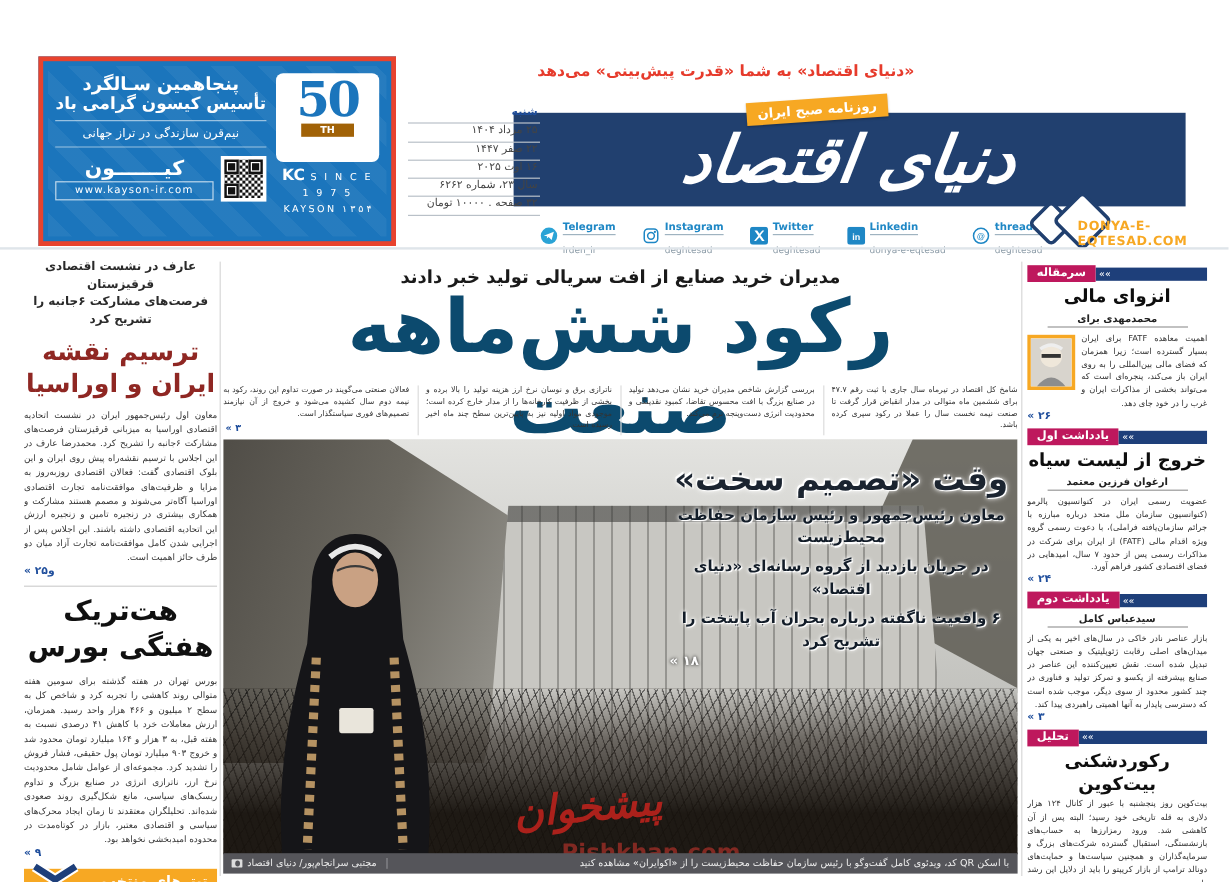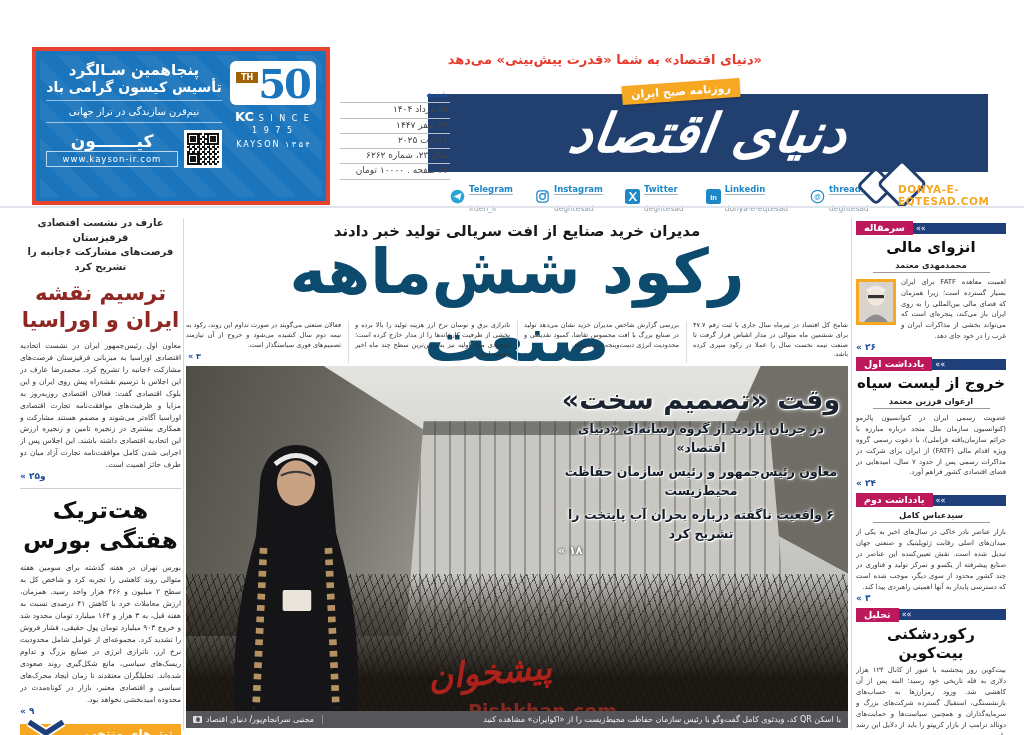--- a/index.html
+++ b/index.html
@@ -35,21 +35,21 @@
   .k-right{flex:1;position:relative;color:#fff;text-align:center;}
   .k-l1{font-size:15px;font-weight:bold;letter-spacing:1px;}
   .k-l2{font-size:14px;font-weight:bold;border-bottom:1px solid rgba(255,255,255,.55);padding-bottom:5px;}
   .k-l3{font-size:10px;padding:5px 0;border-bottom:1px solid rgba(255,255,255,.55);}
   .k-bot{display:flex;align-items:center;gap:6px;padding-top:7px;}
   .k-brand{font-size:17px;font-weight:bold;letter-spacing:4px;flex:1;text-align:center;color:#fff;}
   .k-url{border:1px solid rgba(255,255,255,.7);font-size:8.5px;padding:2px 5px;direction:ltr;letter-spacing:1px;}
   .k-left{width:86px;position:relative;text-align:center;}
   .k50box{background:#fff;border-radius:6px;padding:4px 2px 2px;}
   .k50{font-size:40px;font-weight:bold;color:#1b75bc;line-height:.95;letter-spacing:-2px;font-family:"DejaVu Serif",serif;}
-  .kth{display:inline-block;background:#a16207;color:#fff;font-size:8px;font-weight:bold;padding:1px 5px;vertical-align:18px;}
+  .kth{display:inline-block;background:#a16207;color:#fff;font-size:8px;font-weight:bold;padding:1px 16px;vertical-align:18px;}
   .kc-row{color:#fff;font-size:8px;letter-spacing:2px;margin-top:4px;line-height:1.3;}
   .kc-mark{color:#fff;font-weight:bold;font-size:13px;letter-spacing:0;}
   
   .qr{background:#fff;position:relative;}
   .qr .mod{position:absolute;inset:4px;background:repeating-conic-gradient(#121212 0% 25%,#fff 0% 50%);background-size:7px 7px;}
   .qr .f{position:absolute;border:3px solid #121212;background:#fff;}
   .qr .f::after{content:"";position:absolute;inset:2px;background:#121212;}
   .qr-sm{width:38px;height:38px;flex:0 0 auto;}
   .qr-sm .mod{inset:3px;background-size:5px 5px;}
   .qr-sm .f{width:8px;height:8px;border-width:2px;}
@@ -247,22 +247,22 @@
     <path d="M39 20 Q50 11 61 20" stroke="#e8e8e8" stroke-width="2.5" fill="none"></path>
     <ellipse cx="50" cy="30" rx="10" ry="12" fill="#c9a183"></ellipse>
     <path d="M42 26 Q50 22 58 26" stroke="#3a3a3a" stroke-width="1" fill="none"></path>
     <path d="M33 64 L29 148" stroke="#b59262" stroke-width="4" stroke-dasharray="3 3"></path>
     <path d="M67 64 L71 148" stroke="#b59262" stroke-width="4" stroke-dasharray="3 3"></path>
     <rect x="43" y="86" width="15" height="11" rx="1" fill="#e9e5db"></rect>
   </svg>
 
   <div class="abs overlay">
     <div class="ov-title">وقت «تصمیم سخت»</div>
+    <div class="ov-sub">معاون رئیس‌جمهور و رئیس سازمان حفاظت محیط‌زیست</div>
     <div class="ov-sub">در جریان بازدید از گروه رسانه‌ای «دنیای اقتصاد»</div>
-    <div class="ov-sub">معاون رئیس‌جمهور و رئیس سازمان حفاظت محیط‌زیست</div>
     <div class="ov-sub">۶ واقعیت ناگفته درباره بحران آب پایتخت را تشریح کرد</div>
     <div class="ov-ref">« ۱۸</div>
   </div>
 
   <div class="abs wm-fa">پیشخوان</div>
   <div class="abs wm-en">Pishkhan.com</div>
 
   <div class="abs caption">
     <span>با اسکن QR کد، ویدئوی کامل گفت‌وگو با رئیس سازمان حفاظت محیط‌زیست را از «اکوایران» مشاهده کنید</span>
     <span class="cap-credit">
@@ -294,21 +294,21 @@
 
   </div>
 
   <div class="abs sb">
 
     <div class="chip">
         <span class="bar">««</span>
         <span class="lab">سرمقاله</span>
       </div>
     <div class="sbt">انزوای مالی</div>
-    <div class="auth">محمدمهدی معتمد</div>
+    <div class="auth">محمدمهدی برای</div>
     <div class="sbody">
       <svg class="portrait" viewBox="0 0 34 40">
         <rect width="34" height="40" fill="#d8d4cd"></rect>
           <circle cx="17" cy="15" r="9" fill="#efe7da"></circle>
         <path d="M8 9 Q17 2 26 9" stroke="#eee" stroke-width="3" fill="none"></path>
         <rect x="9" y="13" width="16" height="3.2" fill="#333"></rect>
         <path d="M5 40 Q17 25 29 40 Z" fill="#8d8d8d"></path>
       </svg>
       <span>اهمیت معاهده FATF برای ایران بسیار گسترده است؛ زیرا همزمان که فضای مالی بین‌المللی را به روی ایران باز می‌کند، پنجره‌ای است که می‌تواند بخشی از مذاکرات ایران و غرب را در خود جای دهد.</span>
     </div>

